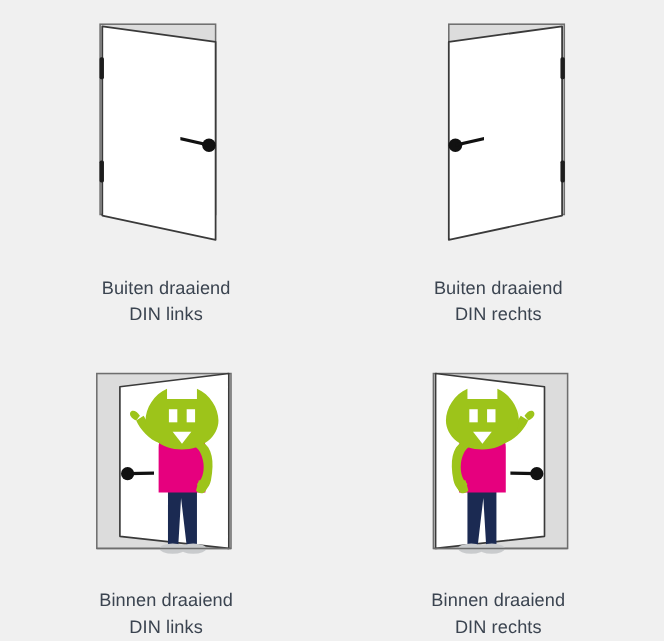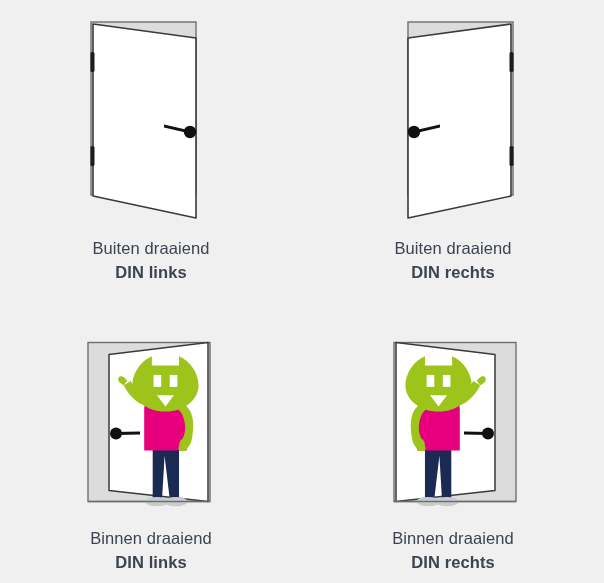--- a/index.html
+++ b/index.html
@@ -32,28 +32,28 @@
     width: 230px;
     height: 215px;
     margin-top: 16px;
   }
   .fig.lower {
     height: 190px;
     margin-top: 40px;
   }
   .fig svg { display: block; width: 100%; height: 100%; overflow: visible; }
   .caption {
-    margin-top: 6px;
+    margin-top: 20px;
     text-align: center;
     color: #3b4450;
     font-size: 16.5px;
     line-height: 1.45;
     letter-spacing: 0.1px;
   }
-  .caption .l2 { display: block; font-weight: bold; }
+  .caption .l2 { display: block; }
 </style>
 </head>
 <body>
 
 <div class="board">
 
   <div class="cell">
     <div class="fig">
       <svg viewBox="0 0 230 215" xmlns="http://www.w3.org/2000/svg">
         <defs>

